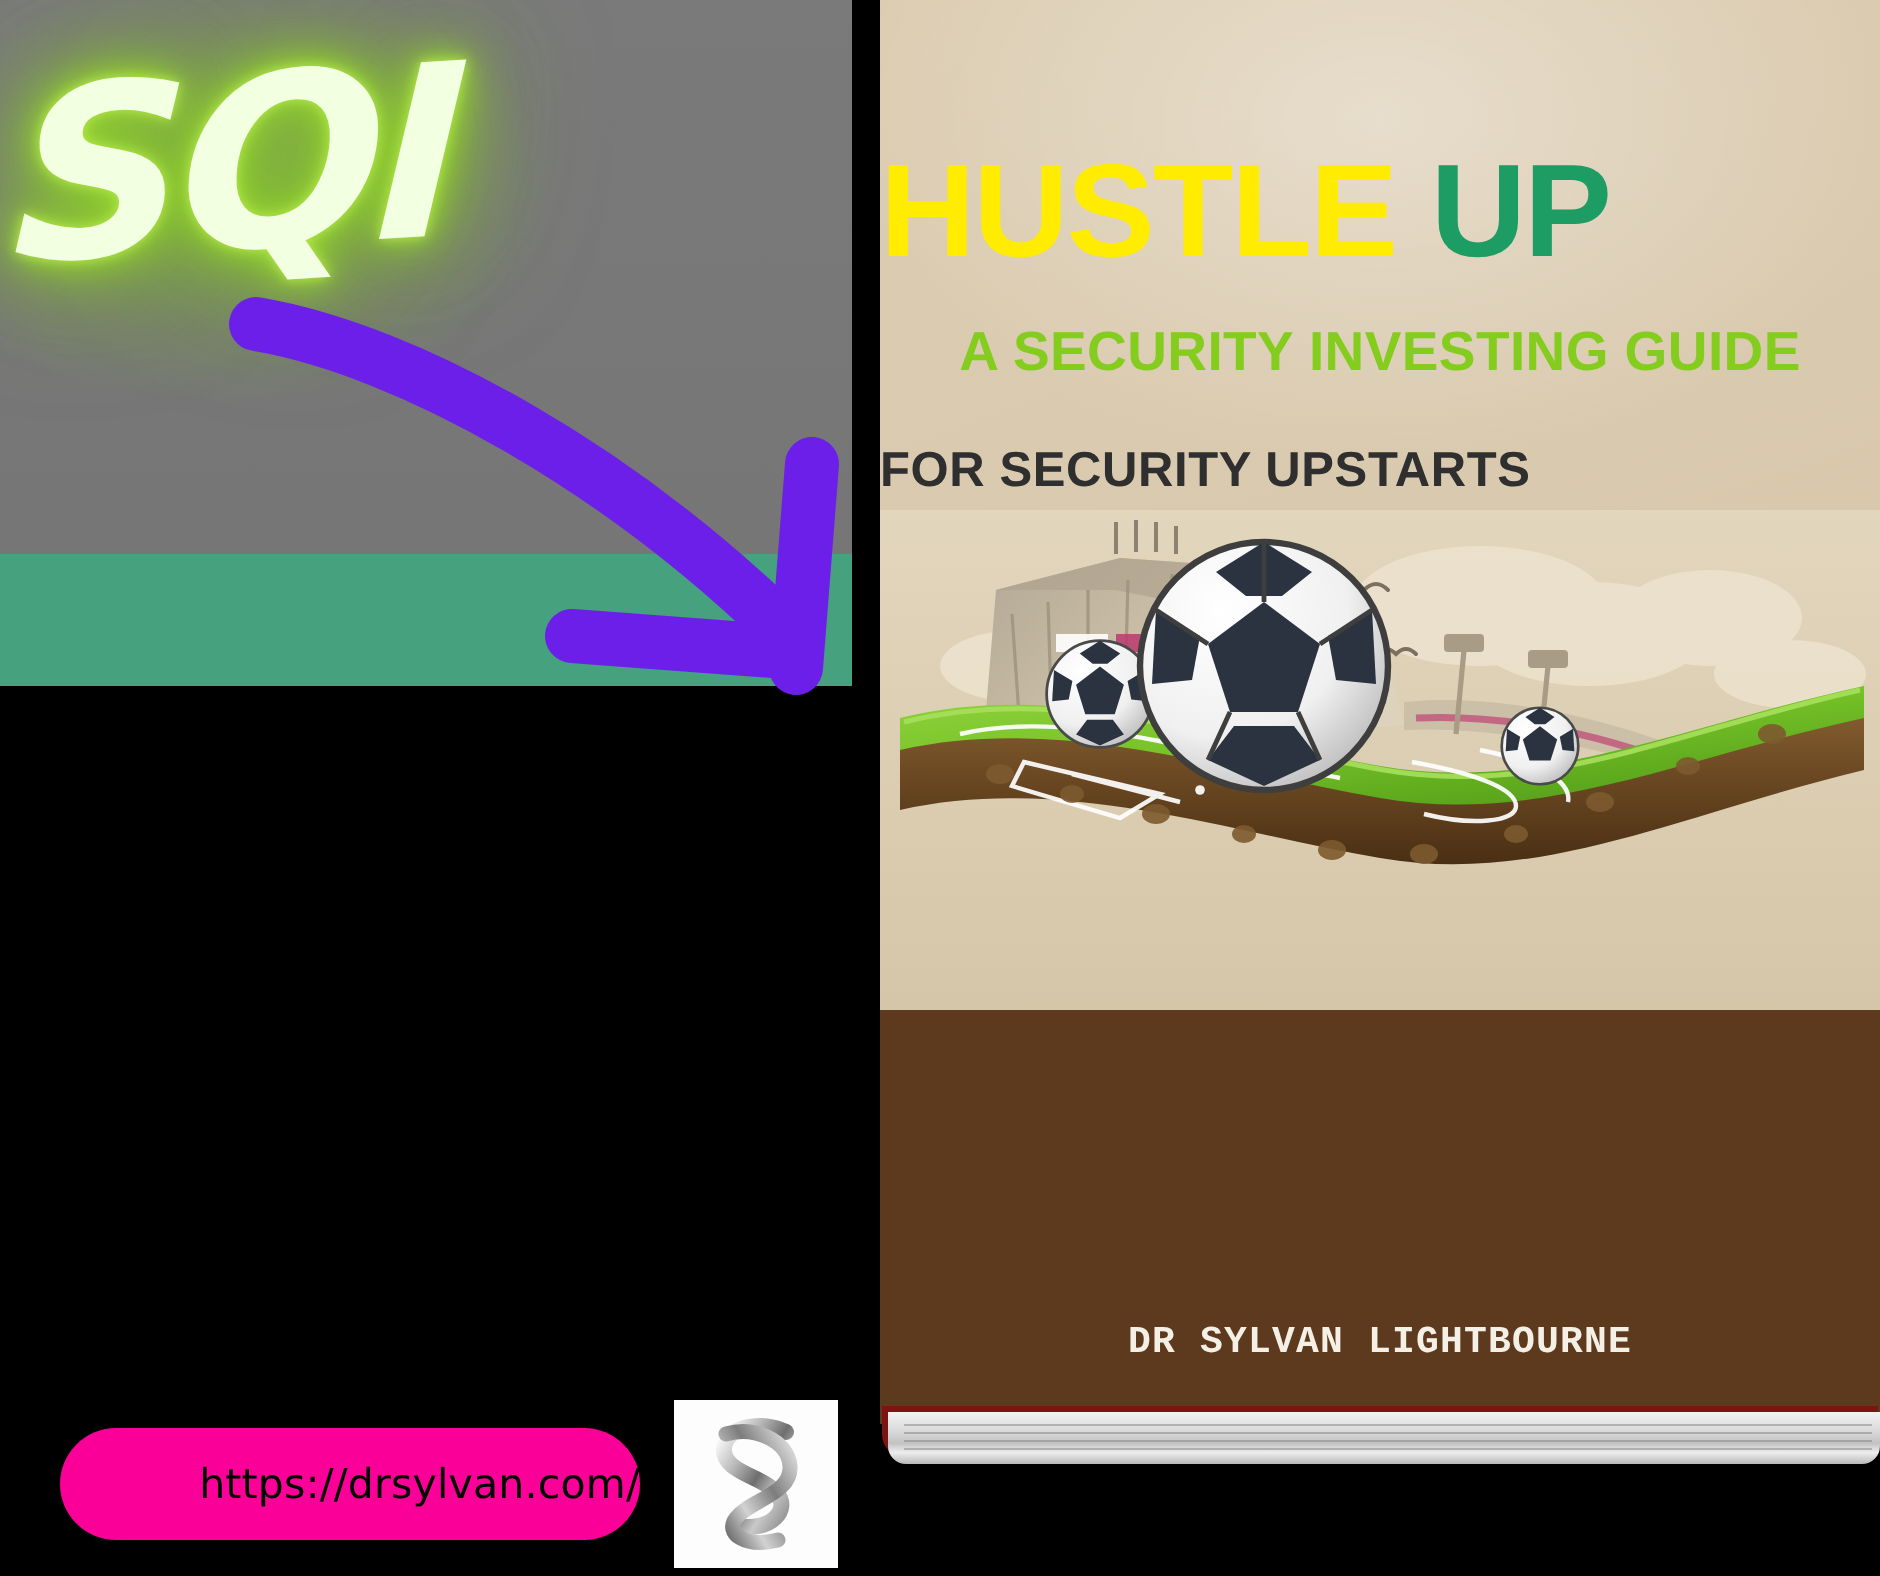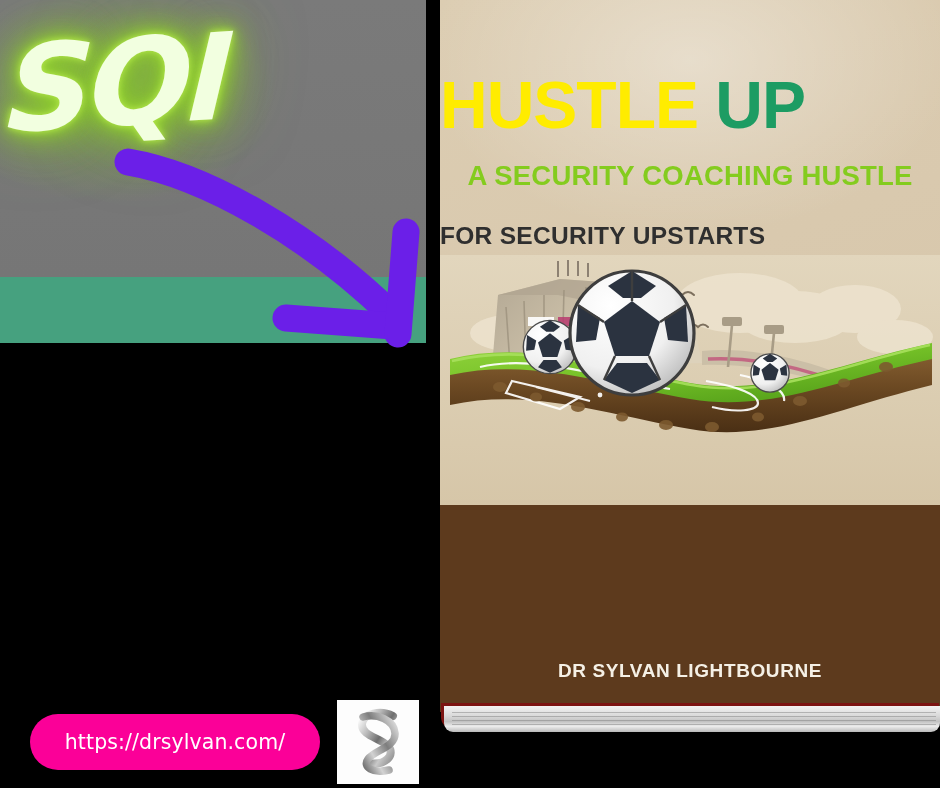--- a/index.html
+++ b/index.html
@@ -45,22 +45,22 @@
     color:#f58a44;
     font-family:"Liberation Sans", sans-serif;
     font-weight:bold;
     font-size:41px;line-height:1.19;letter-spacing:.2px;
     text-transform:uppercase;
   }
 
   .url-pill{
     position:absolute;left:30px;top:714px;width:290px;height:56px;
     background:#fb0098;border-radius:28px;
-    display:flex;align-items:center;justify-content:center;
-    color:#ffffff;font-size:20.5px;font-weight:400;letter-spacing:.1px;
+    display:flex;align-items:center;justify-content:flex-end;
+    color:#000000;font-size:20.5px;font-weight:400;letter-spacing:.1px;
     font-family:"DejaVu Sans", sans-serif;
   }
 
   .monogram{
     position:absolute;left:337px;top:700px;width:82px;height:84px;
     background:#fdfdfd;display:flex;align-items:center;justify-content:center;
   }
 
   
   .book{
@@ -82,21 +82,21 @@
   .book-sub{
     position:absolute;left:0;right:0;top:160px;text-align:center;
     color:#84cc1e;font-size:27.5px;font-weight:bold;letter-spacing:.2px;
   }
   .book-sub2{
     position:absolute;left:0;right:0;top:222px;text-align:left;
     color:#2f2f2f;font-size:24.5px;font-weight:bold;letter-spacing:.3px;
   }
   .book-author{
     position:absolute;left:0;right:0;top:660px;text-align:center;
-    color:#f5f0e6;font-size:19px;font-weight:bold;letter-spacing:.6px;
+    color:#f5f0e6;font-size:19px;font-weight:bold;letter-spacing:.6px;font-family:Liberation Mono, monospace;
   }
   .art{position:absolute;left:0;top:255px;width:500px;height:250px;}
 
   .dirt-fill{
     position:absolute;left:0;top:352px;width:500px;height:360px;background:#5d3a1d;
   }
 
   .book-pages{
     position:absolute;left:444px;top:706px;width:496px;height:26px;
     background:linear-gradient(180deg,#f3f3f3 0%,#d9d9d9 38%,#c2c2c2 60%,#ededed 78%,#b9b9b9 100%);
@@ -157,21 +157,21 @@
     </div>
   </div>
 
   <div class="book">
     <div class="book-topglow"></div>
 
     <div class="book-title">
       <span class="t-hustle">HUSTLE</span><span>&nbsp;</span><span class="t-up">UP</span>
     </div>
 
-    <div class="book-sub">A SECURITY COACHING HUSTLE</div>
+    <div class="book-sub">A SECURITY INVESTING GUIDE</div>
     <div class="book-sub2">FOR SECURITY UPSTARTS</div>
 
     <div class="dirt-fill"></div>
 
     <svg class="art" viewBox="0 0 500 250">
       <defs>
         <linearGradient id="sky" x1="0" y1="0" x2="0" y2="1">
           <stop offset="0%" stop-color="#e2d6bd"></stop>
             <stop offset="100%" stop-color="#d6c6a8"></stop>
         </linearGradient>

